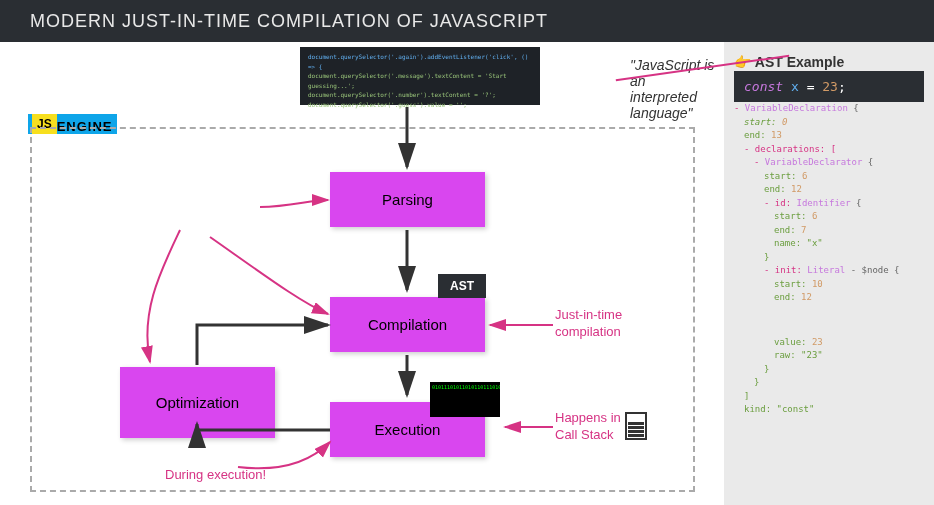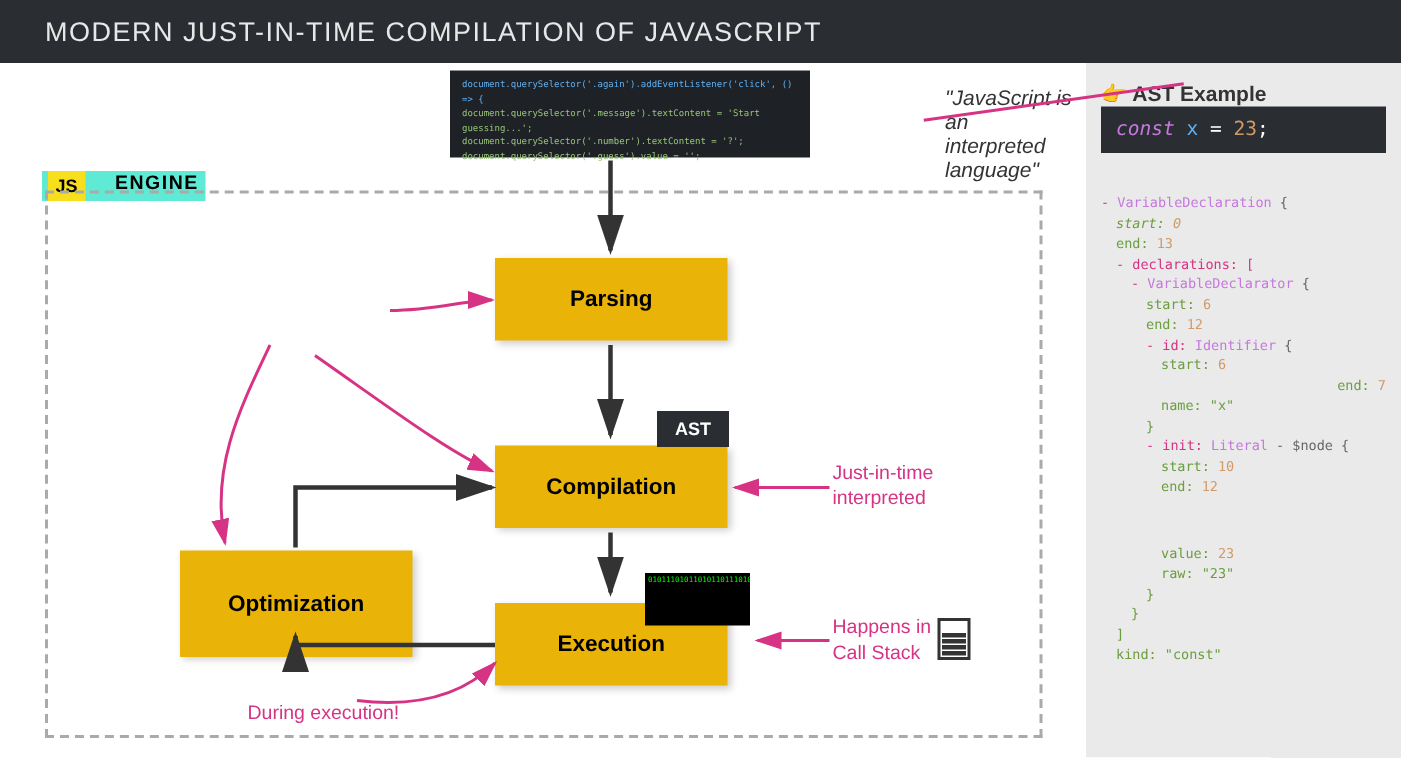--- a/index.html
+++ b/index.html
@@ -5,43 +5,43 @@
 *{margin:0;padding:0;box-sizing:border-box}
 body{width:934px;height:505px;background:#fff;font-family:Arial,sans-serif;overflow:hidden}
 .header{background:#2a2e33;height:42px;display:flex;align-items:center;padding:0 30px}
 .header h1{color:#e8e8e8;font-size:18px;font-weight:400;letter-spacing:1px;font-family:'Arial Narrow',sans-serif;text-transform:uppercase}
 .main{display:flex;height:463px}
 .diagram{flex:1;position:relative;padding:15px}
 .code-box{position:absolute;left:300px;top:5px;width:240px;height:58px;background:#1e2227;padding:5px 8px;font-family:monospace;font-size:6px;line-height:1.6}
 .code-box .str{color:#98c379}
 .code-box .fn{color:#61afef}
 .engine-box{position:absolute;left:30px;top:85px;width:665px;height:365px;border:2px dashed #aaa;padding:10px}
-.engine-label{position:absolute;left:28px;top:72px;background:#5eead4;padding:0 4px;display:flex;align-items:flex-start;gap:20px}
+.engine-label{position:absolute;left:28px;top:72px;background:#0ea5e9;padding:0 4px;display:flex;align-items:flex-end;gap:0}
 .js-badge{background:#f7df1e;color:#000;font-weight:bold;font-size:12px;padding:3px 5px}
 .engine-text{font-size:13px;font-weight:bold;letter-spacing:1px}
 .myth{position:absolute;left:630px;top:15px;font-style:italic;font-size:14px;color:#333}
 .myth-line{position:absolute;left:615px;top:25px;width:175px;height:2px;background:#d63384;transform:rotate(-8deg)}
-.stage{position:absolute;background:#eab308;font-weight:bold;font-size:15px;display:flex;align-items:center;justify-content:center;box-shadow:2px 2px 5px rgba(0,0,0,0.2)}
+.stage{position:absolute;background:#d946ef;font-weight:normal;font-size:15px;display:flex;align-items:center;justify-content:center;box-shadow:2px 2px 5px rgba(0,0,0,0.2)}
 .parsing{left:330px;top:130px;width:155px;height:55px}
 .compilation{left:330px;top:255px;width:155px;height:55px}
 .execution{left:330px;top:360px;width:155px;height:55px}
 .optimization{left:120px;top:325px;width:155px;height:71px}
 .ast-badge{position:absolute;left:438px;top:232px;background:#2a2e33;color:#fff;font-size:12px;font-weight:bold;padding:5px 12px}
 .binary-box{position:absolute;left:430px;top:340px;width:70px;height:35px;background:#000;color:#0f0;font-family:monospace;font-size:5px;line-height:1.2;padding:2px;overflow:hidden}
 .callstack-icon{position:absolute;left:625px;top:370px;width:22px;height:28px;border:2px solid #333;display:flex;flex-direction:column;justify-content:flex-end;padding:1px;gap:1px}
 .callstack-icon div{height:3px;background:#333}
 .note{position:absolute;color:#d63384;font-size:13px;line-height:1.3}
 .note1{left:130px;top:135px;width:140px}
 .note2{left:555px;top:265px;width:130px}
 .note3{left:555px;top:368px;width:90px}
 .note4{left:165px;top:425px}
 .sidebar{width:210px;background:#eaeaea;padding:12px 10px;font-size:11px}
 .ast-title{font-size:14px;font-weight:bold;color:#333;margin-bottom:1px}
 .ast-title::before{content:"👉 "}
-.const-code{background:#2a2e33;padding:8px 10px;font-family:monospace;font-size:13px;margin-bottom:28px}
+.const-code{background:#2a2e33;padding:8px 10px;font-family:monospace;font-size:13px;margin-bottom:0}
 .const-code .c1{color:#c678dd;font-style:italic}
 .const-code .c2{color:#61afef}
 .const-code .c3{color:#fff}
 .const-code .c4{color:#d19a66}
 .ast-tree{font-family:monospace;font-size:9px;line-height:1.5;color:#666}
 .ast-tree .key{color:#6b9e3f}
 .ast-tree .type{color:#c678dd}
 .ast-tree .num{color:#d19a66}
 .ast-tree .str{color:#6b9e3f}
 svg.arrows{position:absolute;left:0;top:0;pointer-events:none}
@@ -83,21 +83,21 @@
     <div class="ast-badge">AST</div>
     <div class="binary-box">01011101011010110111010110101101011010100101010101010100001010100</div>
 
     <div class="callstack-icon">
       <div></div>
         <div></div>
         <div></div>
         <div></div>
     </div>
 
-    <div class="note note2">Just-in-time interpreted</div>
+    <div class="note note2">Just-in-time compilation</div>
     <div class="note note3">Happens in Call Stack</div>
     <div class="note note4">During execution!</div>
 
     <svg class="arrows" width="710" height="460">
       <defs>
         <marker id="ah" markerWidth="10" markerHeight="10" refX="8" refY="3" orient="auto">
             <path d="M0,0 L0,6 L9,3 z" fill="#333"></path>
           </marker>
         <marker id="ap" markerWidth="10" markerHeight="10" refX="8" refY="3" orient="auto">
             <path d="M0,0 L0,6 L9,3 z" fill="#d63384"></path>
@@ -128,21 +128,21 @@
     <div class="ast-tree" id="ast-tree">
         <div style="padding-left: 0px;"><span style="color:#d63384">- </span><span class="type">VariableDeclaration</span><span> {</span></div>
         <div style="padding-left: 10px; font-style: italic;"><span class="key">start: </span><span class="num">0</span></div>
         <div style="padding-left: 10px;"><span class="key">end: </span><span class="num">13</span></div>
         <div style="padding-left: 10px;"><span style="color:#d63384">- declarations: [</span></div>
         <div style="padding-left: 20px;"><span style="color:#d63384">- </span><span class="type">VariableDeclarator</span><span> {</span></div>
         <div style="padding-left: 30px;"><span class="key">start: </span><span class="num">6</span></div>
         <div style="padding-left: 30px;"><span class="key">end: </span><span class="num">12</span></div>
         <div style="padding-left: 30px;"><span style="color:#d63384">- id: </span><span class="type">Identifier</span><span> {</span></div>
         <div style="padding-left: 40px;"><span class="key">start: </span><span class="num">6</span></div>
-        <div style="padding-left: 40px; text-align: right;"><span class="key">end: </span><span class="num">7</span></div>
+        <div style="padding-left: 40px;"><span class="key">end: </span><span class="num">7</span></div>
         <div style="padding-left: 40px;"><span class="key">name: </span><span class="str">"x"</span></div>
         <div style="padding-left: 30px;"><span class="key">}</span></div>
         <div style="padding-left: 30px;"><span style="color:#d63384">- init: </span><span class="type">Literal</span><span> - $node {</span></div>
         <div style="padding-left: 40px;"><span class="key">start: </span><span class="num">10</span></div>
         <div style="padding-left: 40px;"><span class="key">end: </span><span class="num">12</span></div>
         <div style="padding-left: 40px; margin-top: 31px;"><span class="key">value: </span><span class="num">23</span></div>
         <div style="padding-left: 40px;"><span class="key">raw: </span><span class="str">"23"</span></div>
         <div style="padding-left: 30px;"><span class="key">}</span></div>
         <div style="padding-left: 20px;"><span class="key">}</span></div>
         <div style="padding-left: 10px;"><span class="key">]</span></div>

